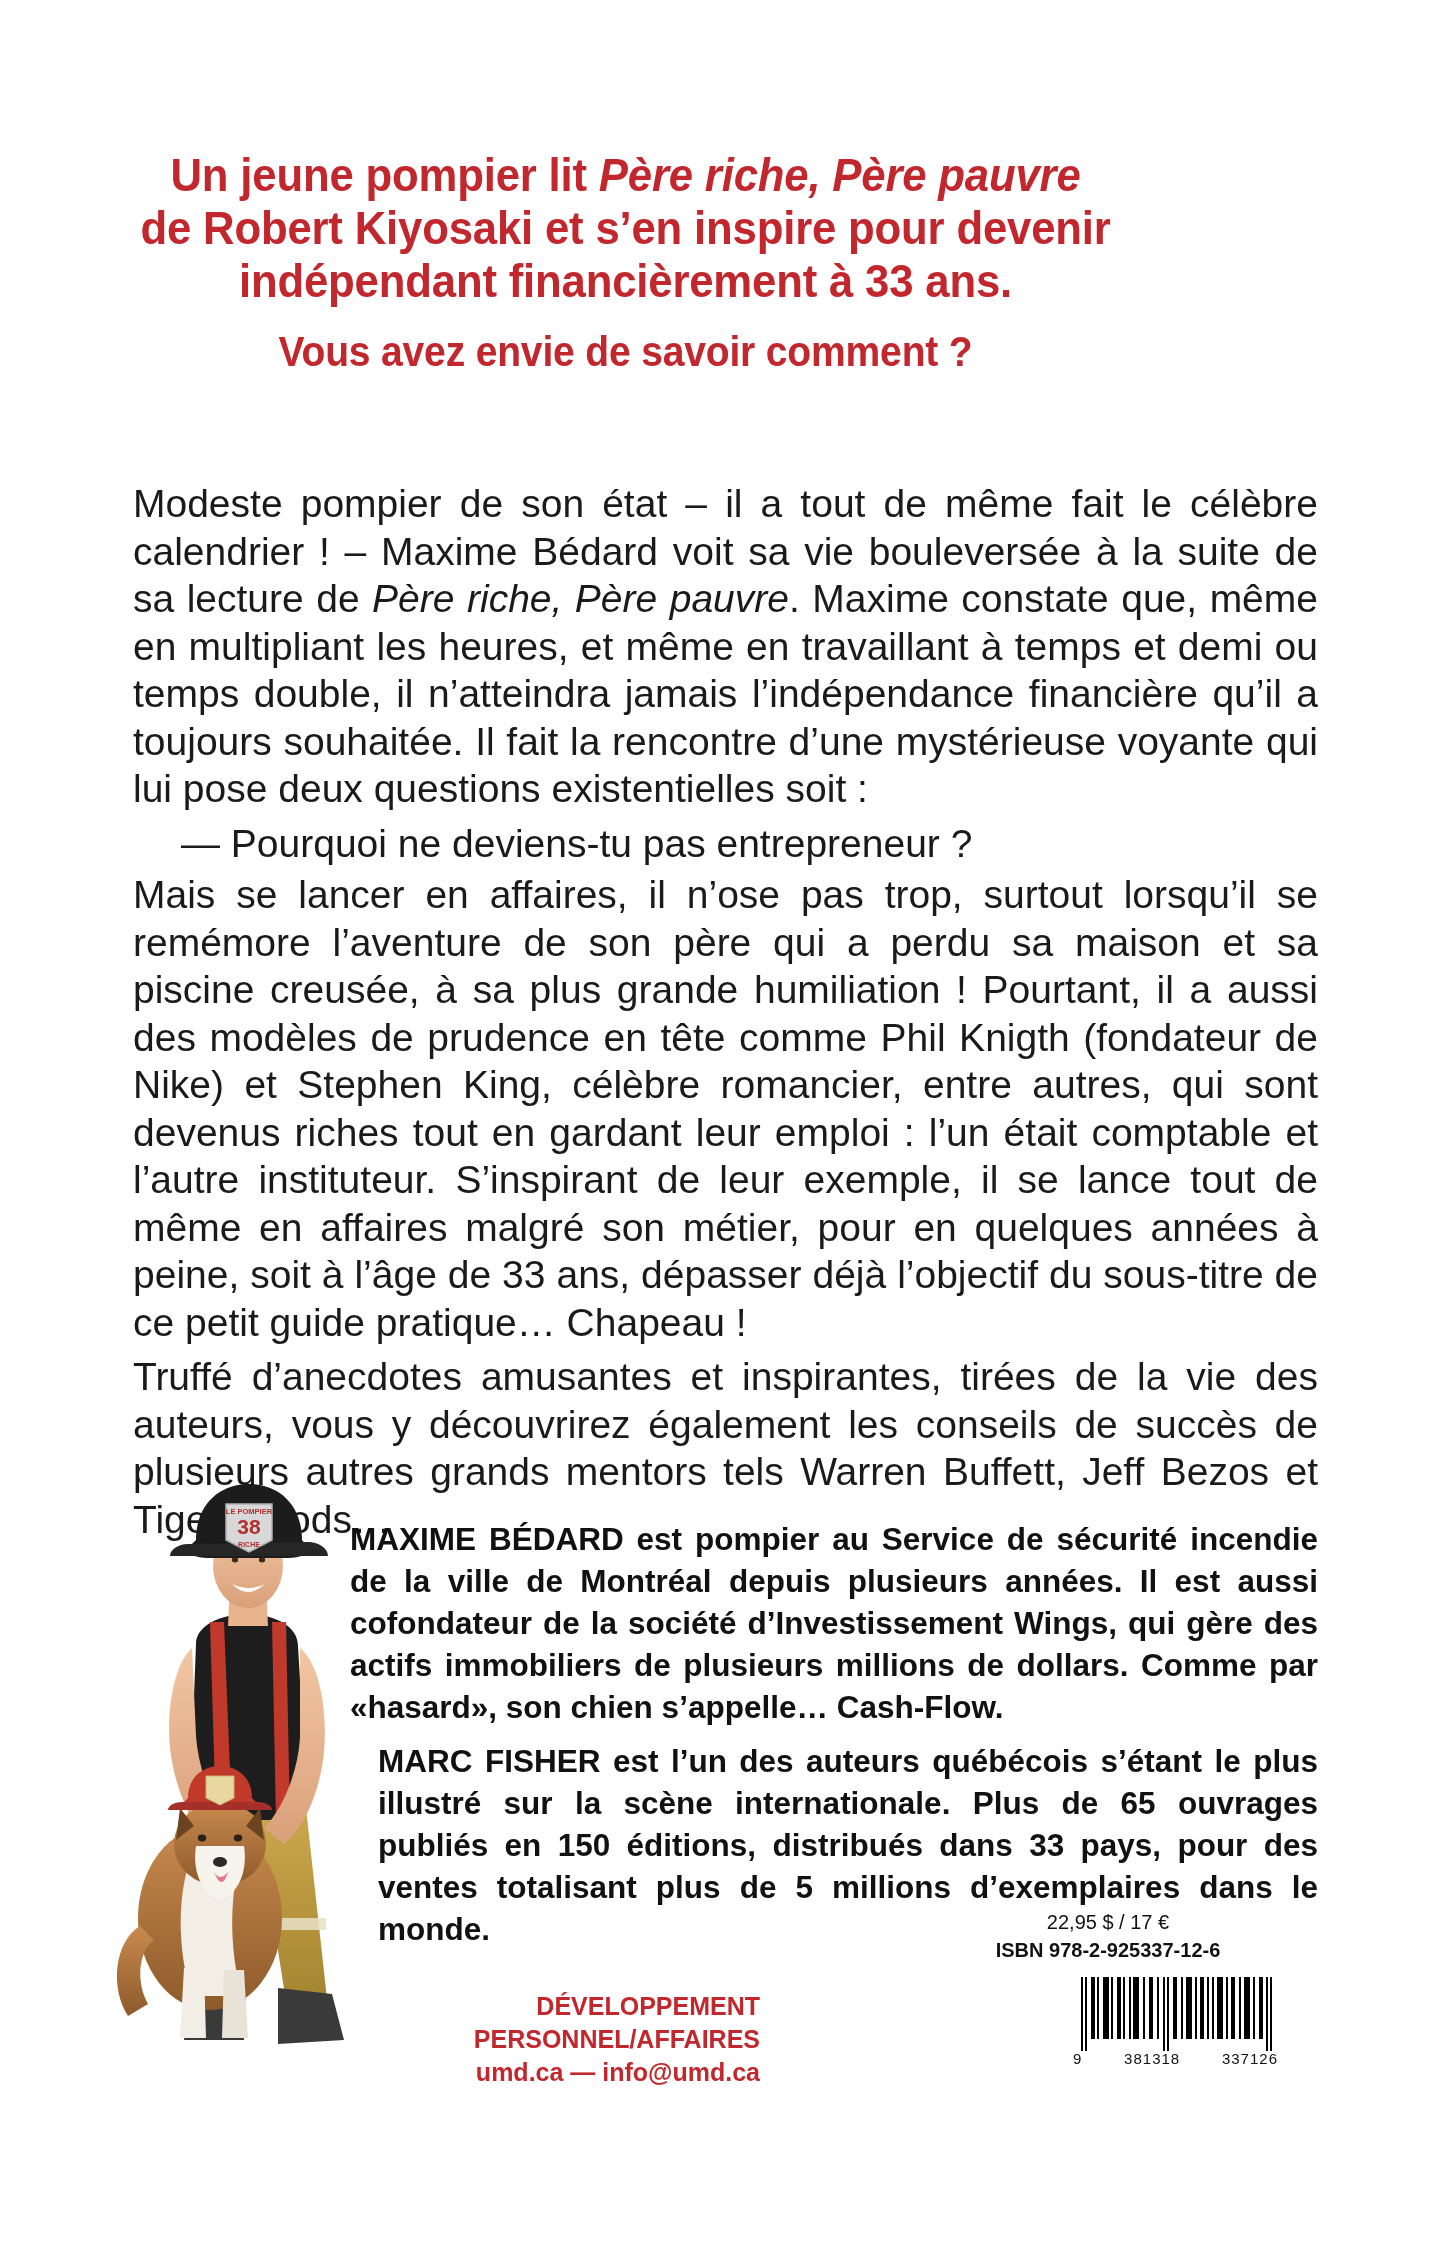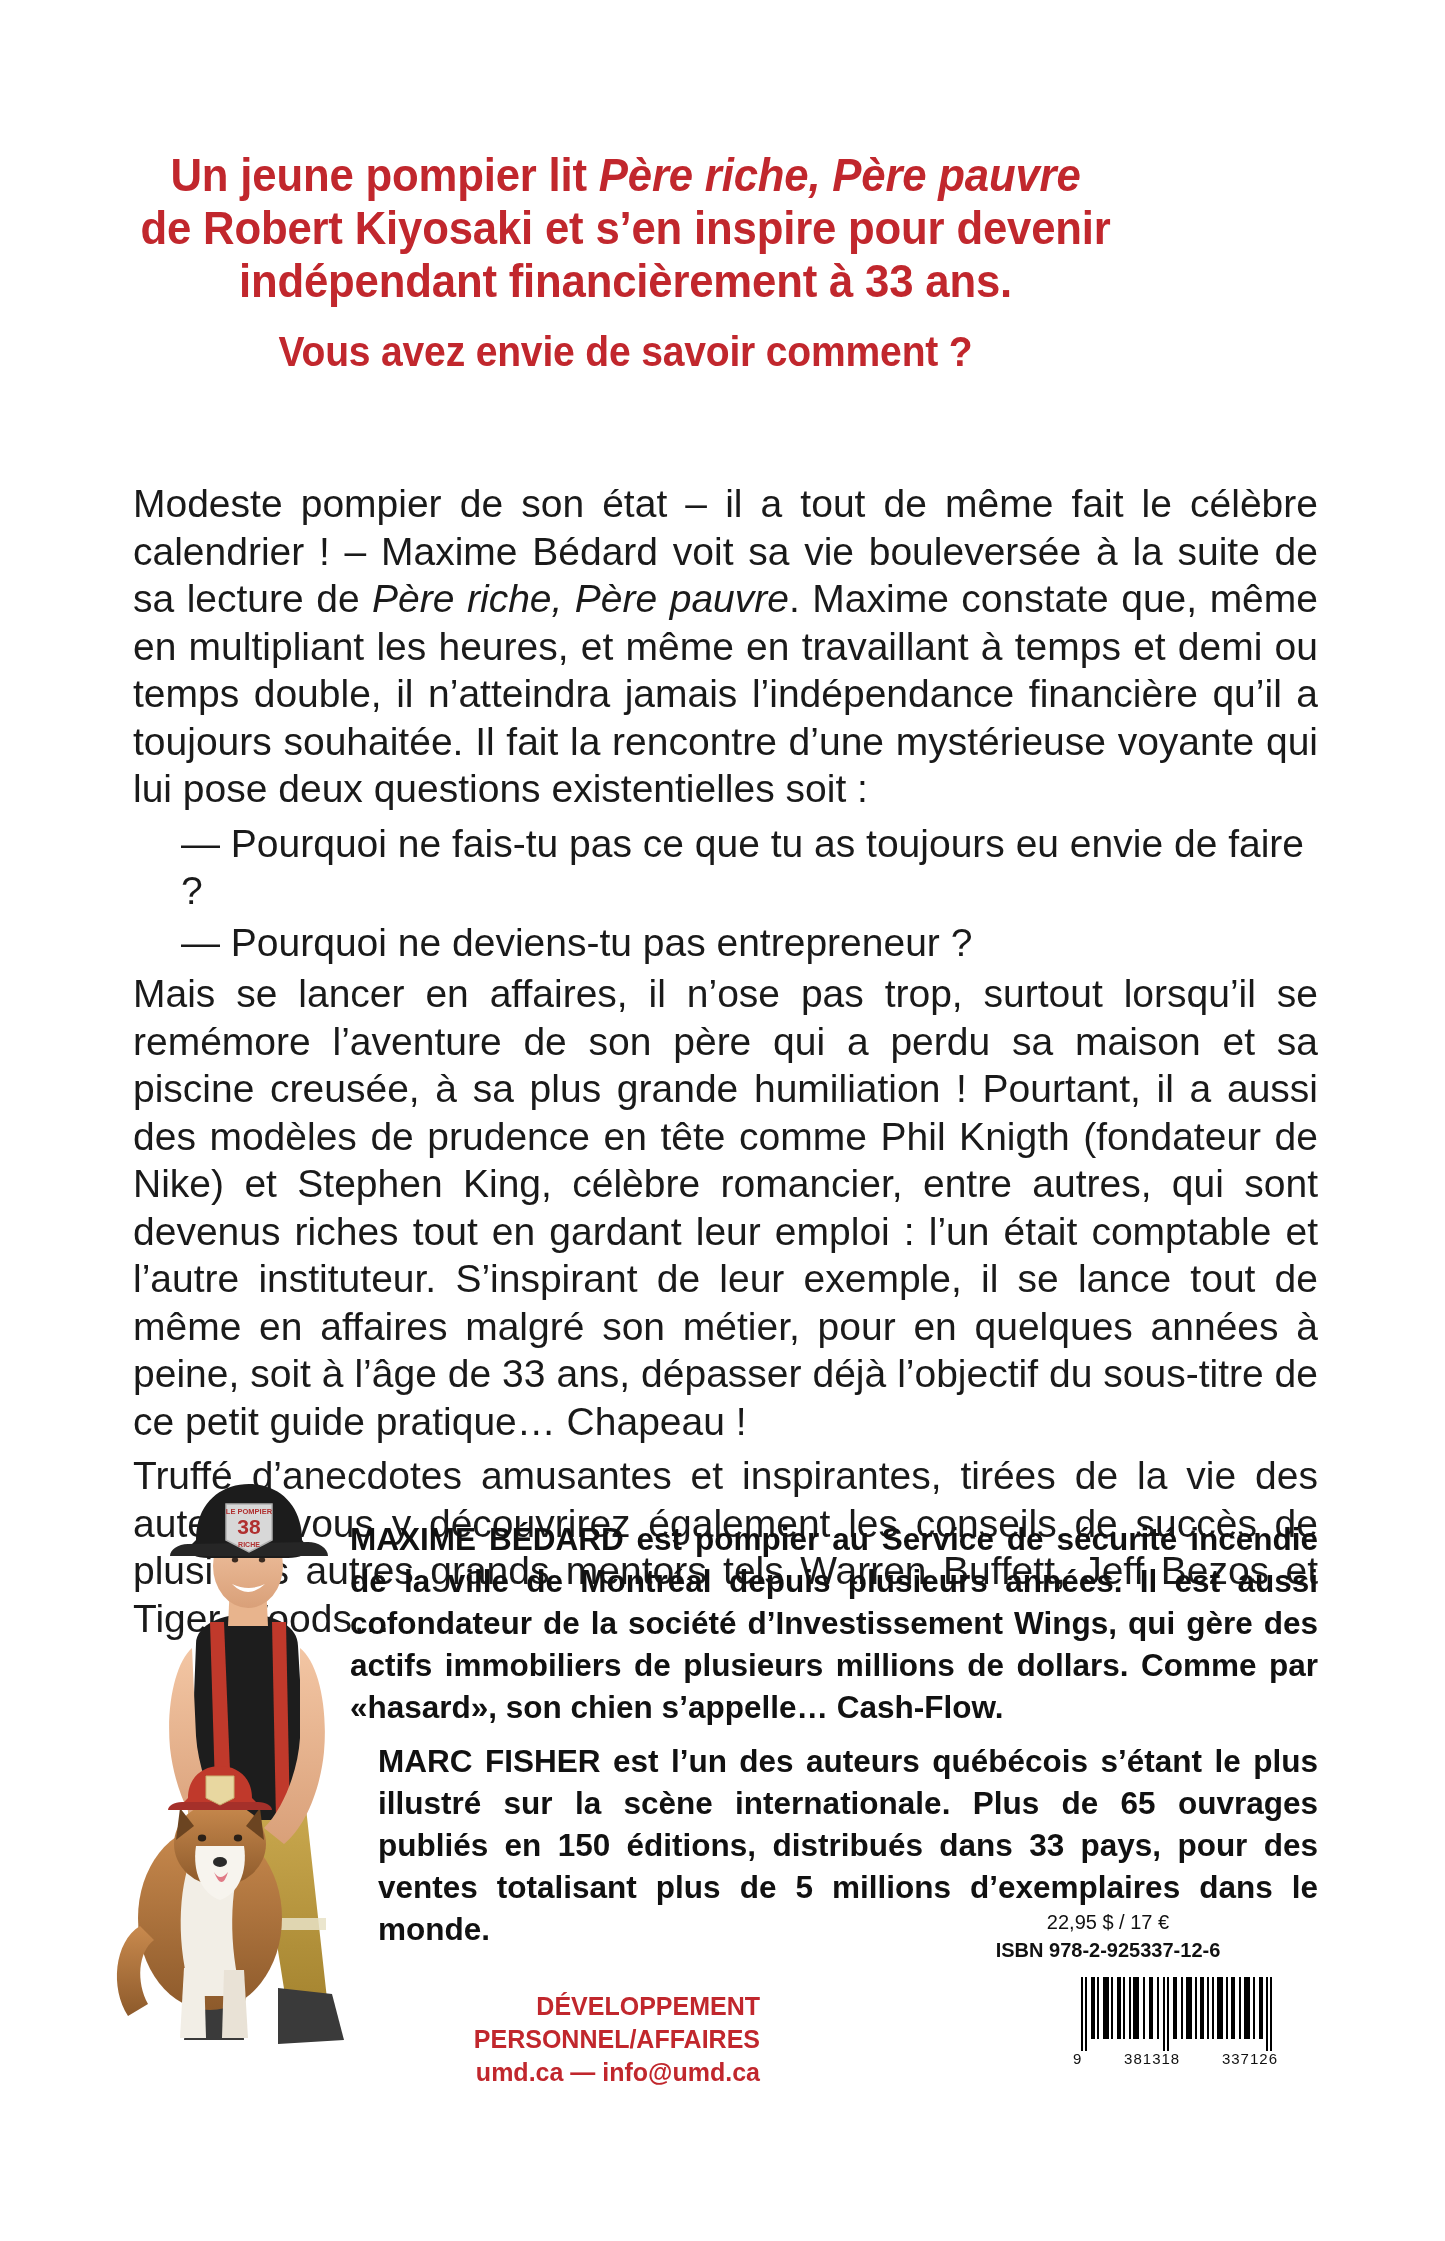--- a/index.html
+++ b/index.html
@@ -162,21 +162,20 @@
 
 <div class="headline">
   <span class="hl-line"><span>Un jeune pompier lit </span><em>Père riche, Père pauvre</em></span>
   <span class="hl-line">de Robert Kiyosaki et s’en inspire pour devenir</span>
   <span class="hl-line">indépendant financièrement à 33 ans.</span>
   <span class="hl-line hl-last">Vous avez envie de savoir comment ?</span>
 </div>
 
 <div class="blurb">
   <p><span>Modeste pompier de son état – il a tout de même fait le célèbre calendrier ! – Maxime Bédard voit sa vie bouleversée à la suite de sa lecture de </span><em>Père riche, Père pauvre</em><span>. Maxime constate que, même en multipliant les heures, et même en travaillant à temps et demi ou temps double, il n’atteindra jamais l’indépendance financière qu’il a toujours souhaitée. Il fait la rencontre d’une mystérieuse voyante qui lui pose deux questions existentielles soit :</span></p>
-  <p class="qline">— Pourquoi ne fais-tu pas ce que tu as toujours eu envie de faire ?</p>
   <p class="qline">— Pourquoi ne deviens-tu pas entrepreneur ?</p>
   <p>Mais se lancer en affaires, il n’ose pas trop, surtout lorsqu’il se remémore l’aventure de son père qui a perdu sa maison et sa piscine creusée, à sa plus grande humiliation ! Pourtant, il a aussi des modèles de prudence en tête comme Phil Knigth (fondateur de Nike) et Stephen King, célèbre romancier, entre autres, qui sont devenus riches tout en gardant leur emploi : l’un était comptable et l’autre instituteur. S’inspirant de leur exemple, il se lance tout de même en affaires malgré son métier, pour en quelques années à peine, soit à l’âge de 33 ans, dépasser déjà l’objectif du sous-titre de ce petit guide pratique… Chapeau !</p>
   <p>Truffé d’anecdotes amusantes et inspirantes, tirées de la vie des auteurs, vous y découvrirez également les conseils de succès de plusieurs autres grands mentors tels Warren Buffett, Jeff Bezos et Tiger Woods…</p>
 </div>
 
 <div class="photo">
   <svg width="300" height="620" viewBox="0 0 300 620" xmlns="http://www.w3.org/2000/svg">
     <defs>
       <linearGradient id="gTurnout" x1="0" y1="0" x2="0" y2="1">
         <stop offset="0%" stop-color="#c9a84e"></stop>

